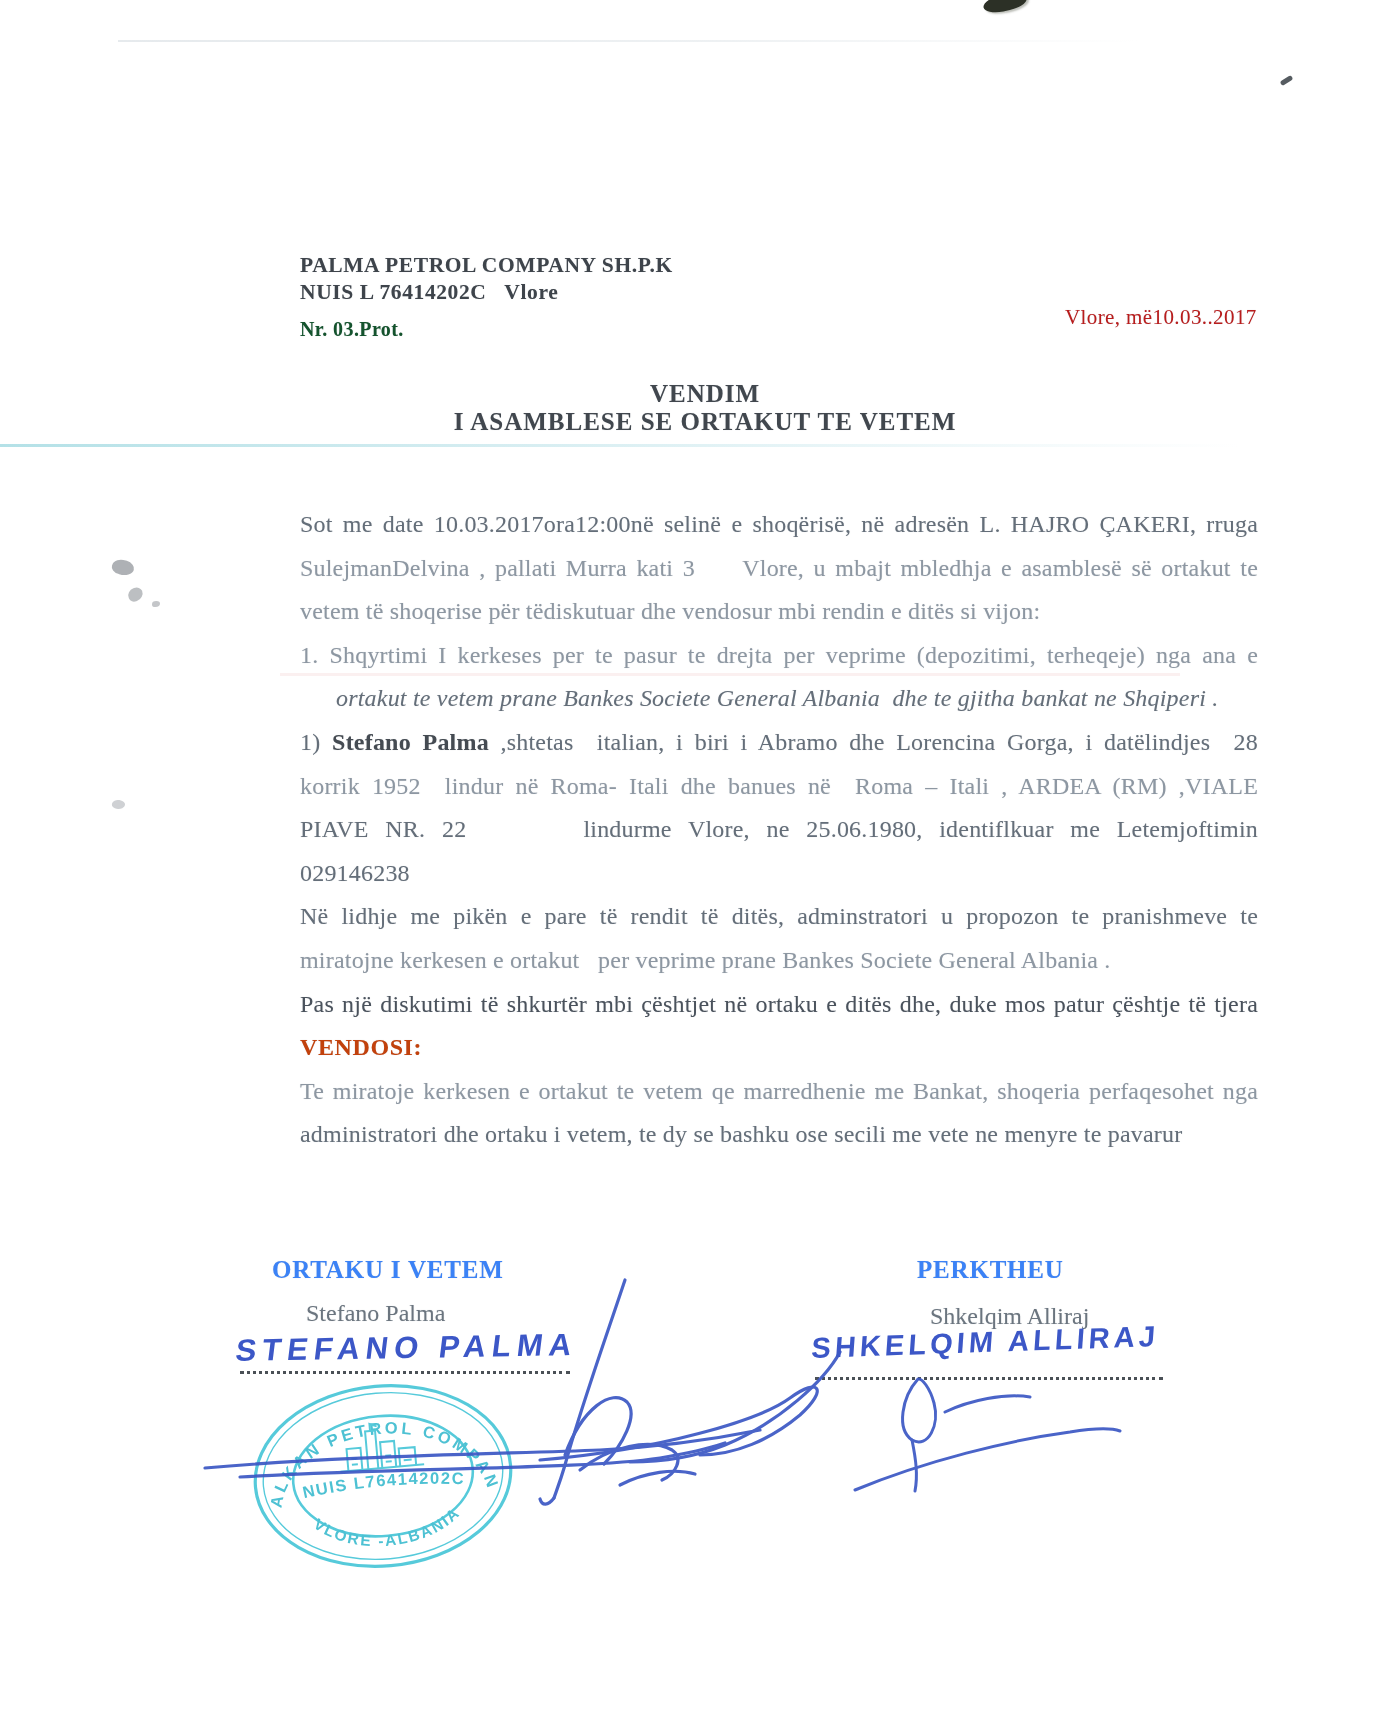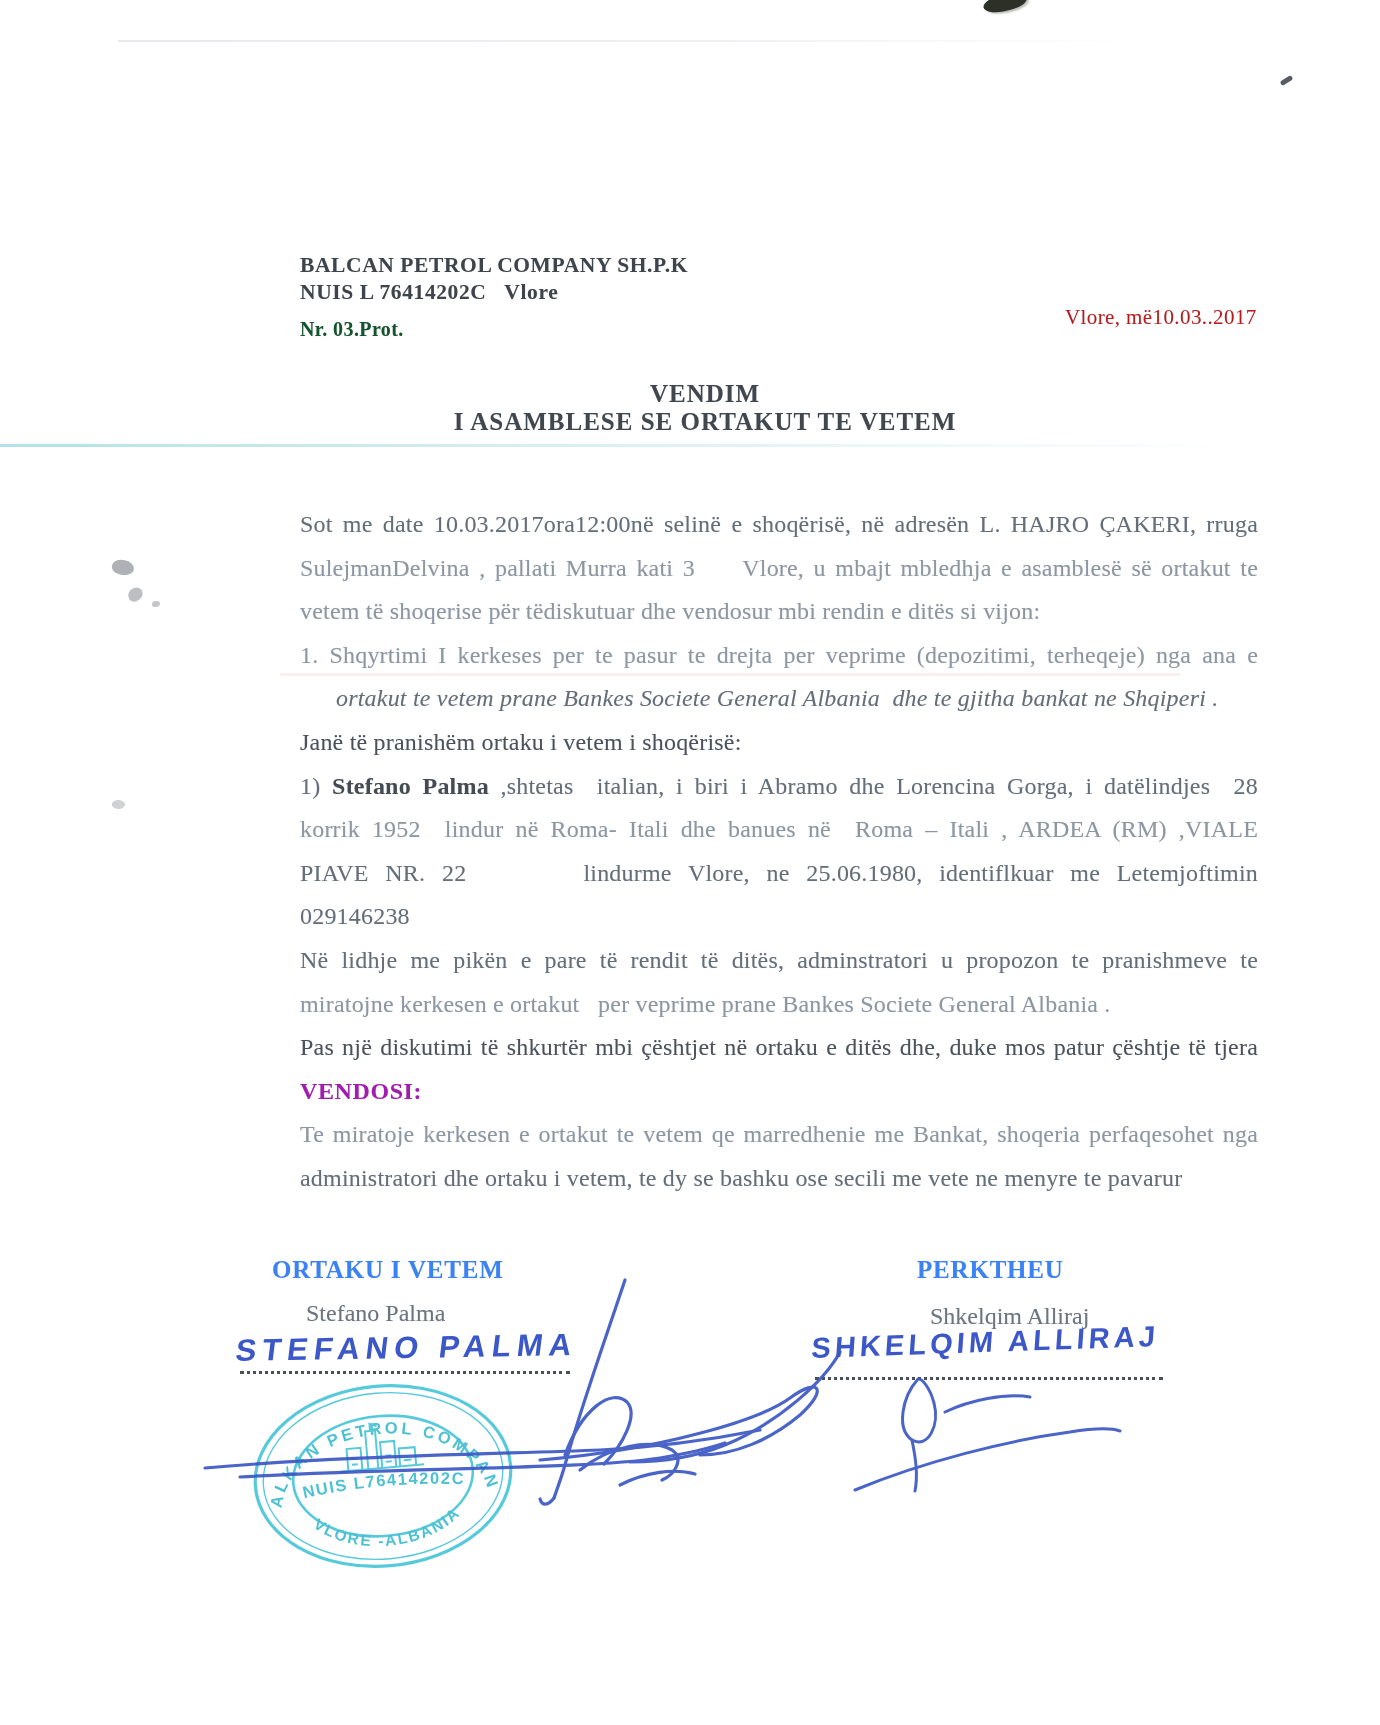--- a/index.html
+++ b/index.html
@@ -35,21 +35,21 @@
   .place-date{position:absolute;left:1065px;top:305px;font-size:21px;color:#b91c1c;letter-spacing:.4px;}
   .title-block{position:absolute;left:300px;top:380px;width:810px;text-align:center;
     font-weight:700;font-size:25px;line-height:28px;color:#41474e;letter-spacing:1px;}
   .body-lines{position:absolute;left:300px;top:503px;width:958px;}
   .bline{height:43.6px;line-height:43.6px;font-size:24px;letter-spacing:.2px;
     text-shadow:0 0 1px rgba(115,125,135,.28);}
   .bline.just{text-align:justify;text-align-last:justify;}
   .tone-light{color:#8d97a2;}
   .tone-mid{color:#646e79;}
   .tone-dark{color:#4a525c;}
-  .bline.b{font-weight:700;color:#a21caf;letter-spacing:.6px;}
+  .bline.b{font-weight:700;color:#c2410c;letter-spacing:.6px;}
   
   .sig-role{position:absolute;font-weight:700;font-size:25px;color:#3b82f6;letter-spacing:.8px;}
   .role-left{left:272px;top:1256px;}
   .role-right{left:917px;top:1256px;}
   .sig-name{position:absolute;font-size:24px;color:#6b757f;}
   .name-left{left:306px;top:1300px;}
   .name-right{left:930px;top:1303px;}
   .handwriting{position:absolute;font-family:"Liberation Sans",sans-serif;font-weight:600;
     color:#3c57c7;}
   .hw-left{left:236px;top:1330px;font-size:31px;letter-spacing:6px;
@@ -74,38 +74,37 @@
   <div class="blob-top"></div>
   <div class="dash-tr"></div>
   <div class="cyan-line"></div>
   <div class="pink-streak"></div>
   <div class="smudge sm1"></div>
   <div class="smudge sm2"></div>
   <div class="smudge sm3"></div>
   <div class="smudge sm4"></div>
 
   <div class="header-block scan">
-    <div>BALCAN PETROL COMPANY SH.P.K</div>
+    <div>PALMA PETROL COMPANY SH.P.K</div>
     <div>NUIS L 76414202C&nbsp;&nbsp;&nbsp;Vlore</div>
   </div>
   <div class="prot scan">Nr. 03.Prot.</div>
   <div class="place-date scan">Vlore, më10.03..2017</div>
 
   <div class="title-block scan">
     <div>VENDIM</div>
     <div>I ASAMBLESE SE ORTAKUT TE VETEM</div>
   </div>
 
   <div class="body-lines">
       <div class="bline tone-mid just">Sot me date 10.03.2017ora12:00në selinë e shoqërisë, në adresën L. HAJRO ÇAKERI, rruga</div>
       <div class="bline tone-light just">SulejmanDelvina , pallati Murra kati 3 &nbsp;&nbsp;&nbsp; Vlore, u mbajt mbledhja e asamblesë së ortakut te</div>
       <div class="bline tone-light">vetem të shoqerise për tëdiskutuar dhe vendosur mbi rendin e ditës si vijon:</div>
       <div class="bline tone-light just">1. Shqyrtimi I kerkeses per te pasur te drejta per veprime (depozitimi, terheqeje) nga ana e</div>
       <div class="bline tone-mid" style="padding-left: 36px; font-style: italic;">ortakut te vetem prane Bankes Societe General Albania &nbsp;dhe te gjitha bankat ne Shqiperi .</div>
-      <div class="bline tone-dark">Janë të pranishëm ortaku i vetem i shoqërisë:</div>
       <div class="bline tone-mid just"><span>1) </span><span style="font-weight: 700; color: rgb(69, 75, 82);">Stefano Palma</span><span> ,shtetas&nbsp; italian, i biri i Abramo dhe Lorencina Gorga, i datëlindjes&nbsp; 28</span></div>
       <div class="bline tone-light just">korrik 1952&nbsp; lindur në Roma- Itali dhe banues në&nbsp; Roma – Itali , ARDEA (RM) ,VIALE</div>
       <div class="bline tone-mid just">PIAVE NR. 22 &nbsp;&nbsp;&nbsp;&nbsp;&nbsp; lindurme Vlore, ne 25.06.1980, identiflkuar me Letemjoftimin</div>
       <div class="bline tone-mid">029146238</div>
       <div class="bline tone-mid just">Në lidhje me pikën e pare të rendit të ditës, adminstratori u propozon te pranishmeve te</div>
       <div class="bline tone-light">miratojne kerkesen e ortakut &nbsp; per veprime prane Bankes Societe General Albania .</div>
       <div class="bline tone-dark just">Pas një diskutimi të shkurtër mbi çështjet në ortaku e ditës dhe, duke mos patur çështje të tjera</div>
       <div class="bline tone-dark b">VENDOSI:</div>
       <div class="bline tone-light just">Te miratoje kerkesen e ortakut te vetem qe marredhenie me Bankat, shoqeria perfaqesohet nga</div>
       <div class="bline tone-mid">administratori dhe ortaku i vetem, te dy se bashku ose secili me vete ne menyre te pavarur</div>

